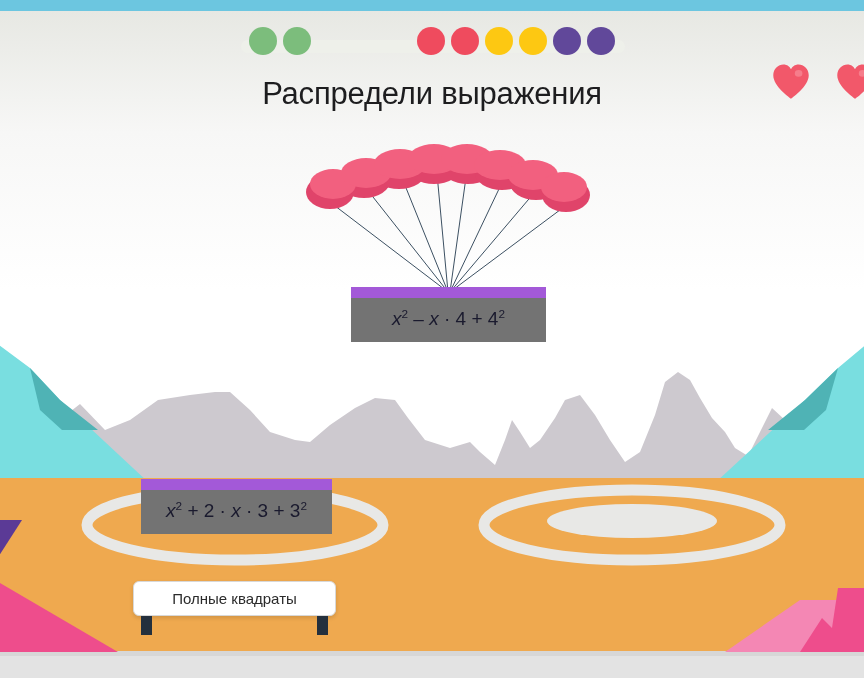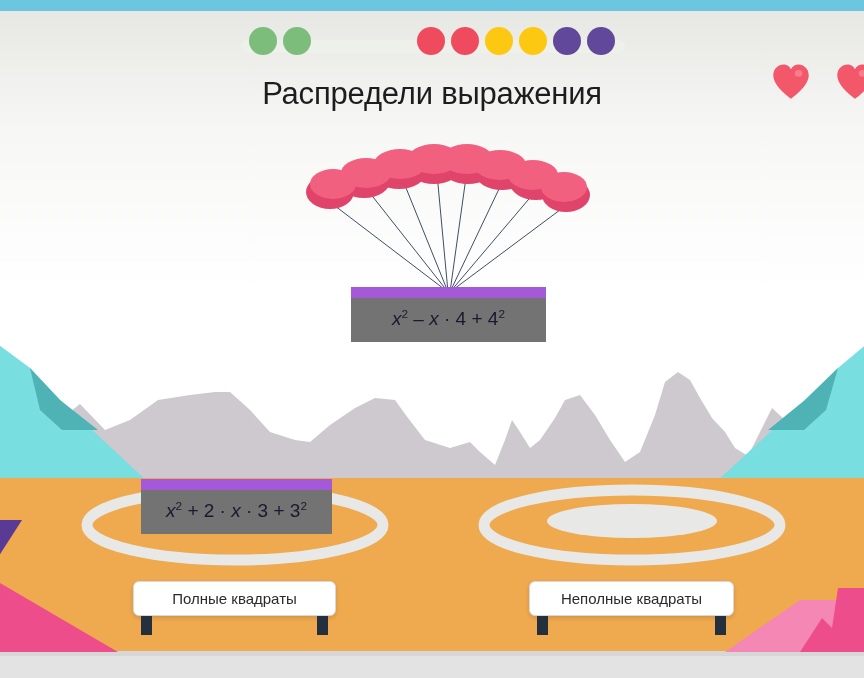--- a/index.html
+++ b/index.html
@@ -205,21 +205,14 @@
   </div>
 
   <div class="basket" id="basket-left">
     <div class="plate">Полные квадраты</div>
     <div class="legs">
       <div class="leg" style="left:8px;"></div>
       <div class="leg" style="right:8px;"></div>
     </div>
   </div>
 
-  <div class="basket" id="basket-right">
-    <div class="plate">Неполные квадраты</div>
-    <div class="legs">
-      <div class="leg" style="left:8px;"></div>
-      <div class="leg" style="right:8px;"></div>
-    </div>
-  </div>
 
 </div>
 
 </body></html>

